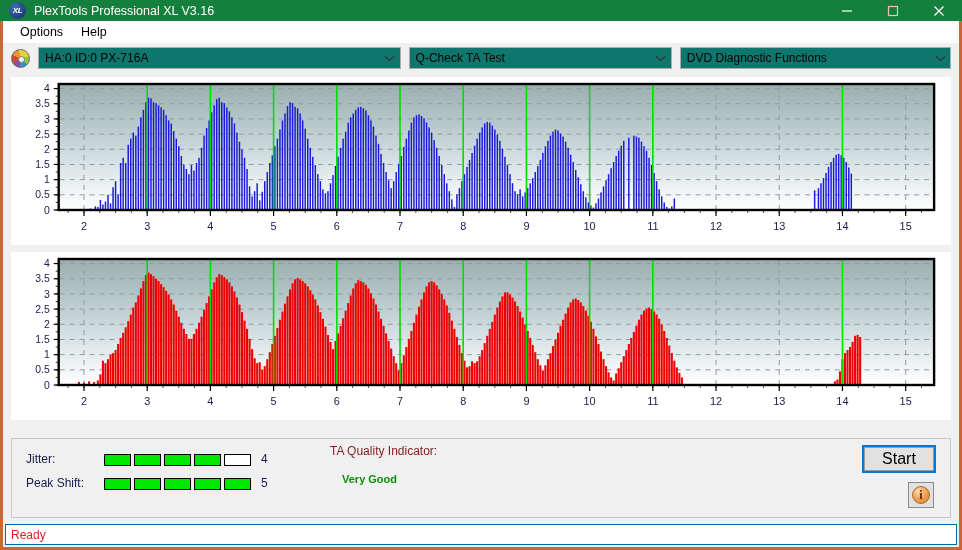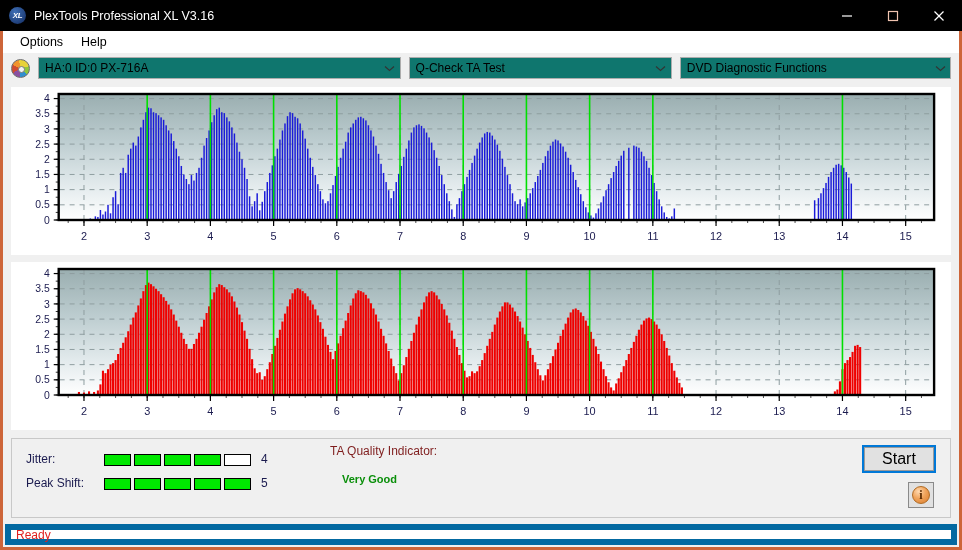--- a/index.html
+++ b/index.html
@@ -16,22 +16,22 @@
     width: 962px; height: 550px;
     background: #f0f0f0;
     border-left: 3px solid #cd6539;
     border-right: 3px solid #cd6539;
     border-bottom: 3px solid #cd6539;
     display: flex;
     flex-direction: column;
   }
   
   .titlebar {
-    height: 31px;
-    background: #000000;
+    height: 21px;
+    background: #15803d;
     display: flex;
     align-items: center;
     flex: 0 0 auto;
     margin: -0px -3px 0 -3px;
     padding-left: 3px;
   }
   .app-icon {
     width: 17px; height: 17px;
     margin-left: 6px; margin-right: 8px;
     border-radius: 50%;
@@ -235,21 +235,21 @@
     font-family: "Liberation Serif", serif;
     display: flex; align-items: center; justify-content: center;
     line-height: 1;
   }
   
   .statusbar {
     flex: 0 0 auto;
     height: 21px;
     margin: 6px 2px 2px 2px;
     background: #ffffff;
-    border: 6px solid #0369a1;
+    border: 1px solid #0369a1;
     display: flex;
     align-items: center;
     padding-left: 5px;
     font-size: 12px;
     color: #e02020;
   }
 </style>
 </head>
 <body>
 

